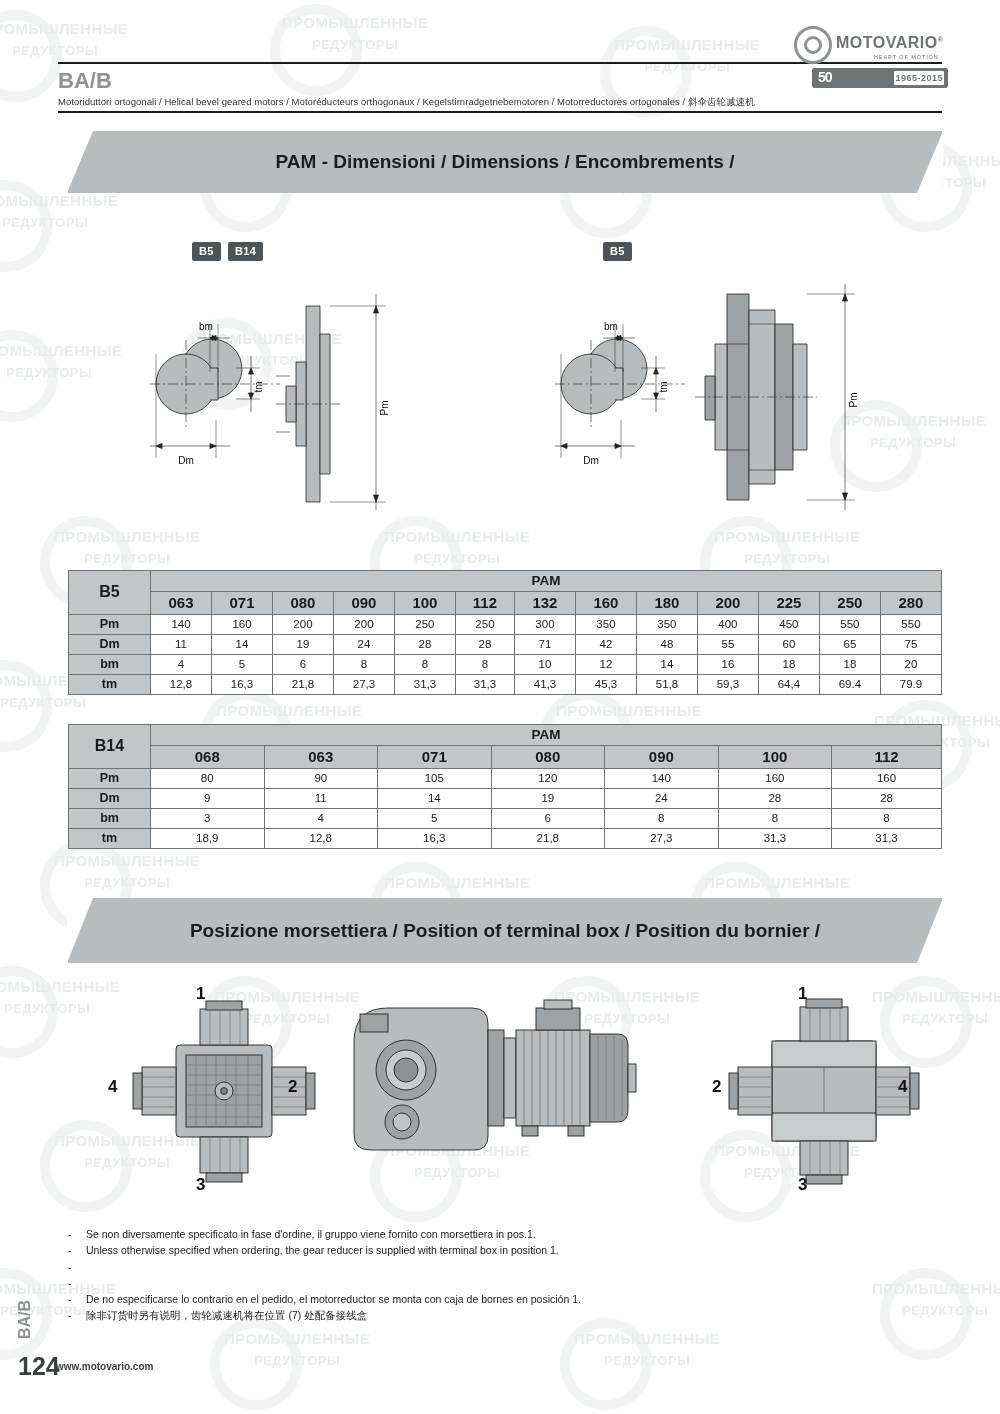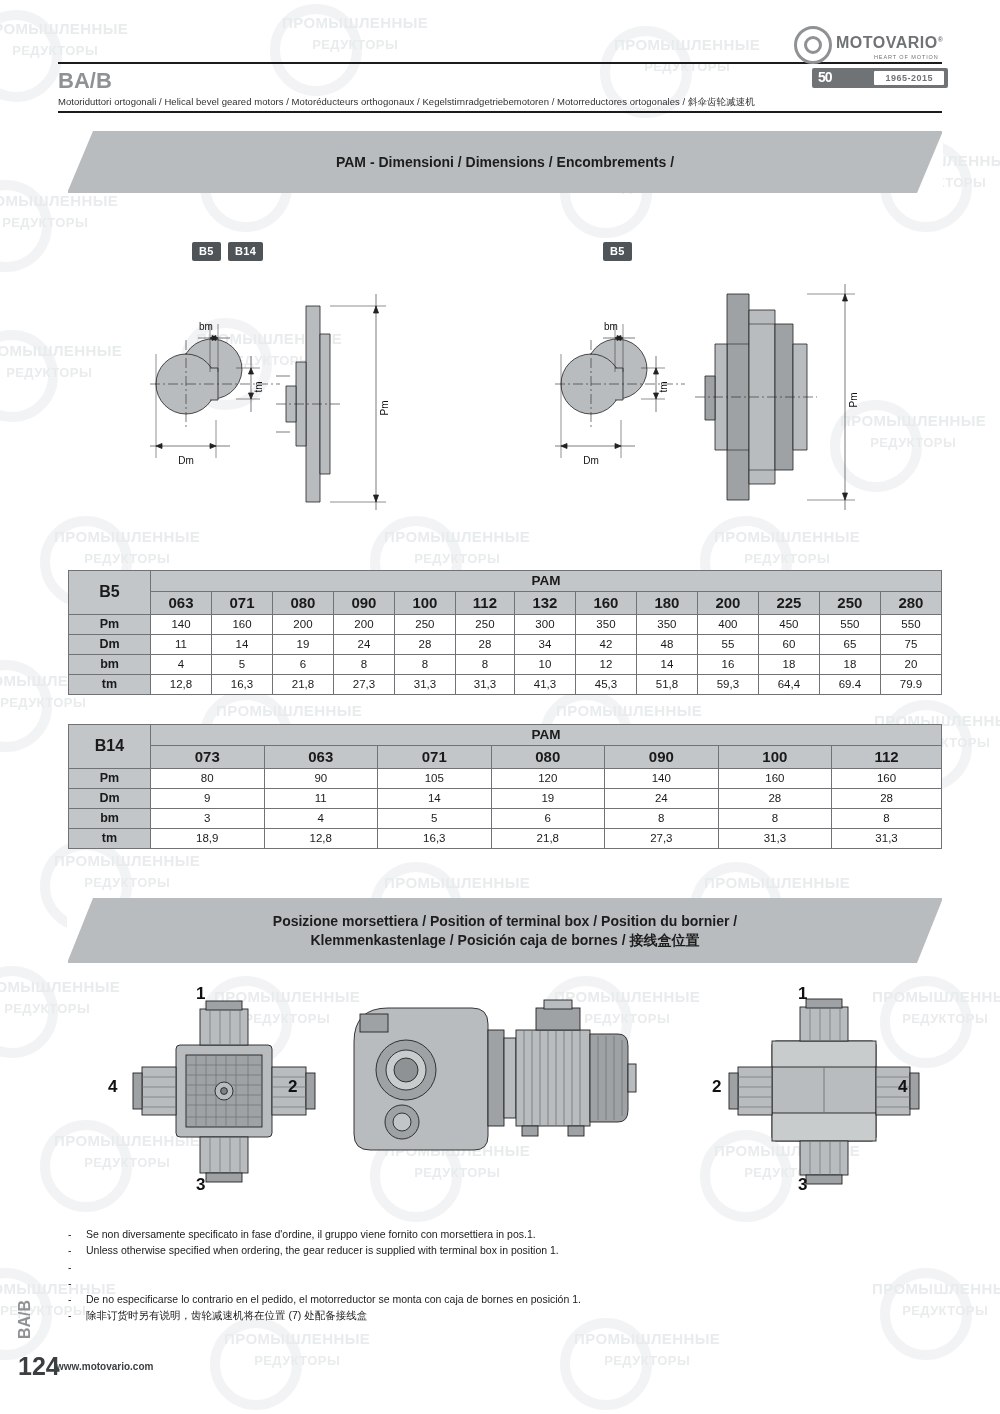--- a/index.html
+++ b/index.html
@@ -64,38 +64,38 @@
   }
   .logo-gear:after{
     content:""; position:absolute; left:7px; top:7px; right:7px; bottom:7px;
     border-radius:50%; border:3px solid #8f9295;
   }
   .badge50{
     position:absolute; left:22px; top:46px; width:136px; height:20px;
     background:#6f7376; border-radius:2px;
   }
   .badge50 .yrs{
-    position:absolute; right:4px; top:3px; height:14px; padding:0 11px;
+    position:absolute; right:4px; top:3px; height:14px; padding:0 1px;
     background:#fff; color:#6f7376; font-size:9px; font-weight:700; line-height:14px; border-radius:1px;
     letter-spacing:.5px;
   }
   .badge50 .fifty{
     position:absolute; left:6px; top:1px; color:#fff; font-size:14px; font-weight:700; letter-spacing:-1px;
   }
 
   
   .banner{
     position:absolute; left:68px; width:874px; height:62px;
     background:#b9bcbe;
     display:flex; align-items:center; justify-content:center;
     text-align:center;
   }
   .banner.b1{ top:131px; }
   .banner.b2{ top:898px; height:65px; }
-  .banner-txt{ font-size:14px; font-weight:700; color:#1d1d1d; line-height:1.35; }
+  .banner-txt{ font-size:19px; font-weight:700; color:#1d1d1d; line-height:1.35; }
   .banner .edge-l, .banner .edge-r{
     position:absolute; top:0; width:26px; height:100%; background:#fff;
   }
   .banner .edge-l{ left:-1px; clip-path:polygon(0 0, 100% 0, 0 100%); }
   .banner .edge-r{ right:-1px; clip-path:polygon(100% 0, 100% 100%, 0 100%); }
 
   
   .tag{
     position:absolute; background:#4e5457; color:#fff; font-size:11px; font-weight:700;
     padding:3px 7px 4px; border-radius:2px; letter-spacing:.3px;
@@ -388,21 +388,21 @@
       <td>550</td>
     </tr>
     <tr>
       <td class="tb-rowlbl">Dm</td>
       <td>11</td>
       <td>14</td>
       <td>19</td>
       <td>24</td>
       <td>28</td>
       <td>28</td>
-      <td>34</td>
+      <td>71</td>
       <td>42</td>
       <td>48</td>
       <td>55</td>
       <td>60</td>
       <td>65</td>
       <td>75</td>
     </tr>
     <tr>
       <td class="tb-rowlbl">bm</td>
       <td>4</td>
@@ -438,21 +438,21 @@
   </tbody>
     </table>
 
   <table id="tbl-b14">
     <tbody>
         <tr>
       <td class="tb-corner" rowspan="2" style="width:82px;">B14</td>
       <td class="tb-head" colspan="7">PAM</td>
     </tr>
     <tr>
-      <td class="tb-sub">073</td>
+      <td class="tb-sub">068</td>
       <td class="tb-sub">063</td>
       <td class="tb-sub">071</td>
       <td class="tb-sub">080</td>
       <td class="tb-sub">090</td>
       <td class="tb-sub">100</td>
       <td class="tb-sub">112</td>
     </tr>
     <tr>
       <td class="tb-rowlbl">Pm</td>
       <td>80</td>
@@ -494,21 +494,20 @@
       <td>31,3</td>
     </tr>
   </tbody>
     </table>
 
   <div class="banner b2">
     <div class="edge-l"></div>
     <div class="edge-r"></div>
     <div class="banner-txt">
       <div>Posizione morsettiera / Position of terminal box / Position du bornier /</div>
-      <div>Klemmenkastenlage / Posición caja de bornes / 接线盒位置</div>
     </div>
   </div>
 
   <svg class="dwg" style="left:110px; top:985px;" width="230" height="210" viewBox="0 0 230 210">
     <g stroke="#222" stroke-width="0.9">
 
       <rect x="66" y="60" width="96" height="92" rx="4" fill="#b9bcbe"></rect>
       <rect x="76" y="70" width="76" height="72" fill="#9ea2a5"></rect>
 
       <g stroke="#6e7376" stroke-width="0.7">

